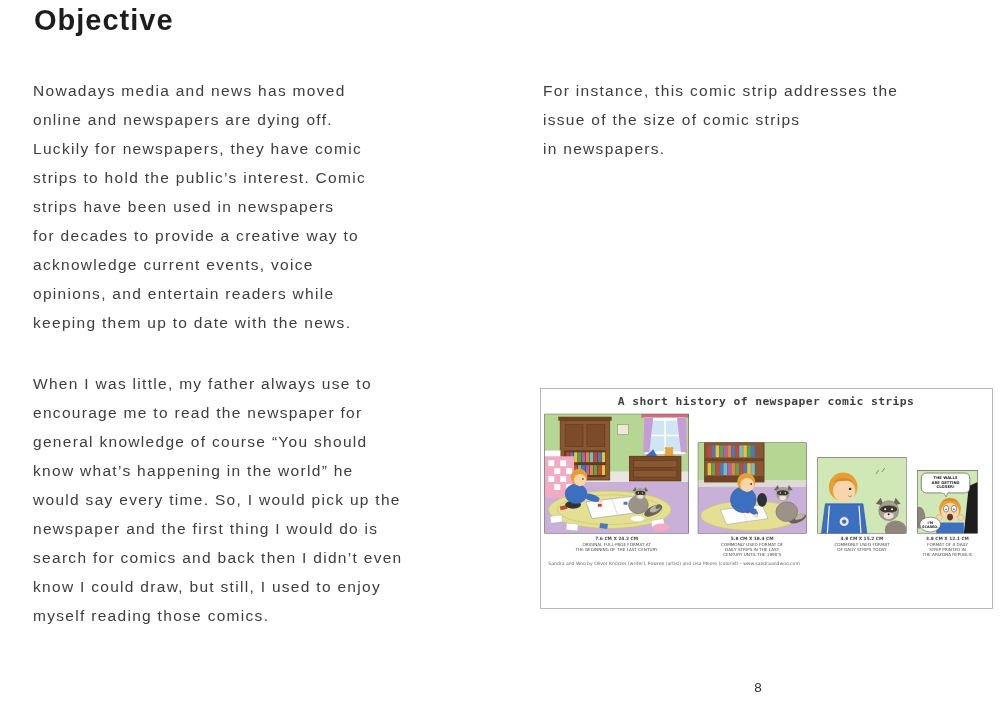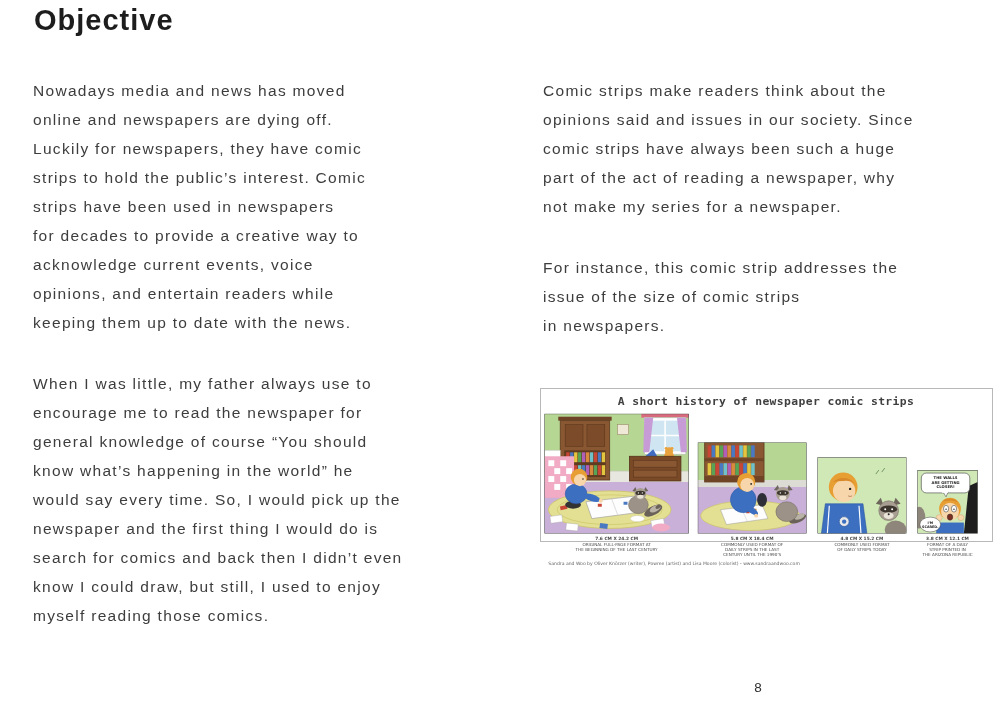--- a/index.html
+++ b/index.html
@@ -10,21 +10,21 @@
   }
   .doc-title{
     position:absolute;left:34px;top:4px;
     font-size:29px;font-weight:700;color:#1d1d1d;letter-spacing:1px;
   }
   .col{position:absolute;top:76px;color:#3d3d3d;font-size:15.5px;line-height:29px;letter-spacing:1.3px;}
   .col-left{left:33px;width:488px;}
   .col-right{left:543px;width:455px;}
   .para{white-space:pre-line;margin:0 0 32px 0;}
   .comic-figure{
-    position:absolute;left:540px;top:388px;width:453px;height:154px;
+    position:absolute;left:540px;top:388px;width:453px;height:221px;
     border:1px solid #b8b8b8;background:#ffffff;box-sizing:border-box;
   }
   .comic-figure svg{display:block;width:451px;height:185px;}
   .page-number{
     position:absolute;left:740px;top:680px;width:36px;text-align:center;
     font-size:13.5px;color:#2f2f2f;
   }
   .svg-caption{font-family:"DejaVu Sans",sans-serif;fill:#4a4a4a;}
   .svg-bubble{font-family:"DejaVu Sans",sans-serif;fill:#222;font-weight:bold;}
 </style>
@@ -48,25 +48,20 @@
 general knowledge of course “You should
 know what’s happening in the world” he
 would say every time. So, I would pick up the
 newspaper and the first thing I would do is
 search for comics and back then I didn’t even
 know I could draw, but still, I used to enjoy
 myself reading those comics.</p>
 </div>
 
 <div class="col col-right">
-  <p class="para">Comic strips make readers think about the
-opinions said and issues in our society. Since
-comic strips have always been such a huge
-part of the act of reading a newspaper, why
-not make my series for a newspaper.</p>
   <p class="para">For instance, this comic strip addresses the
 issue of the size of comic strips
 in newspapers.</p>
 </div>
 
 <div class="comic-figure">
 <svg viewBox="0 0 453 187" xmlns="http://www.w3.org/2000/svg">
   <defs>
     <clipPath id="clipP1">
           <rect x="2" y="25" width="146" height="121"></rect>

